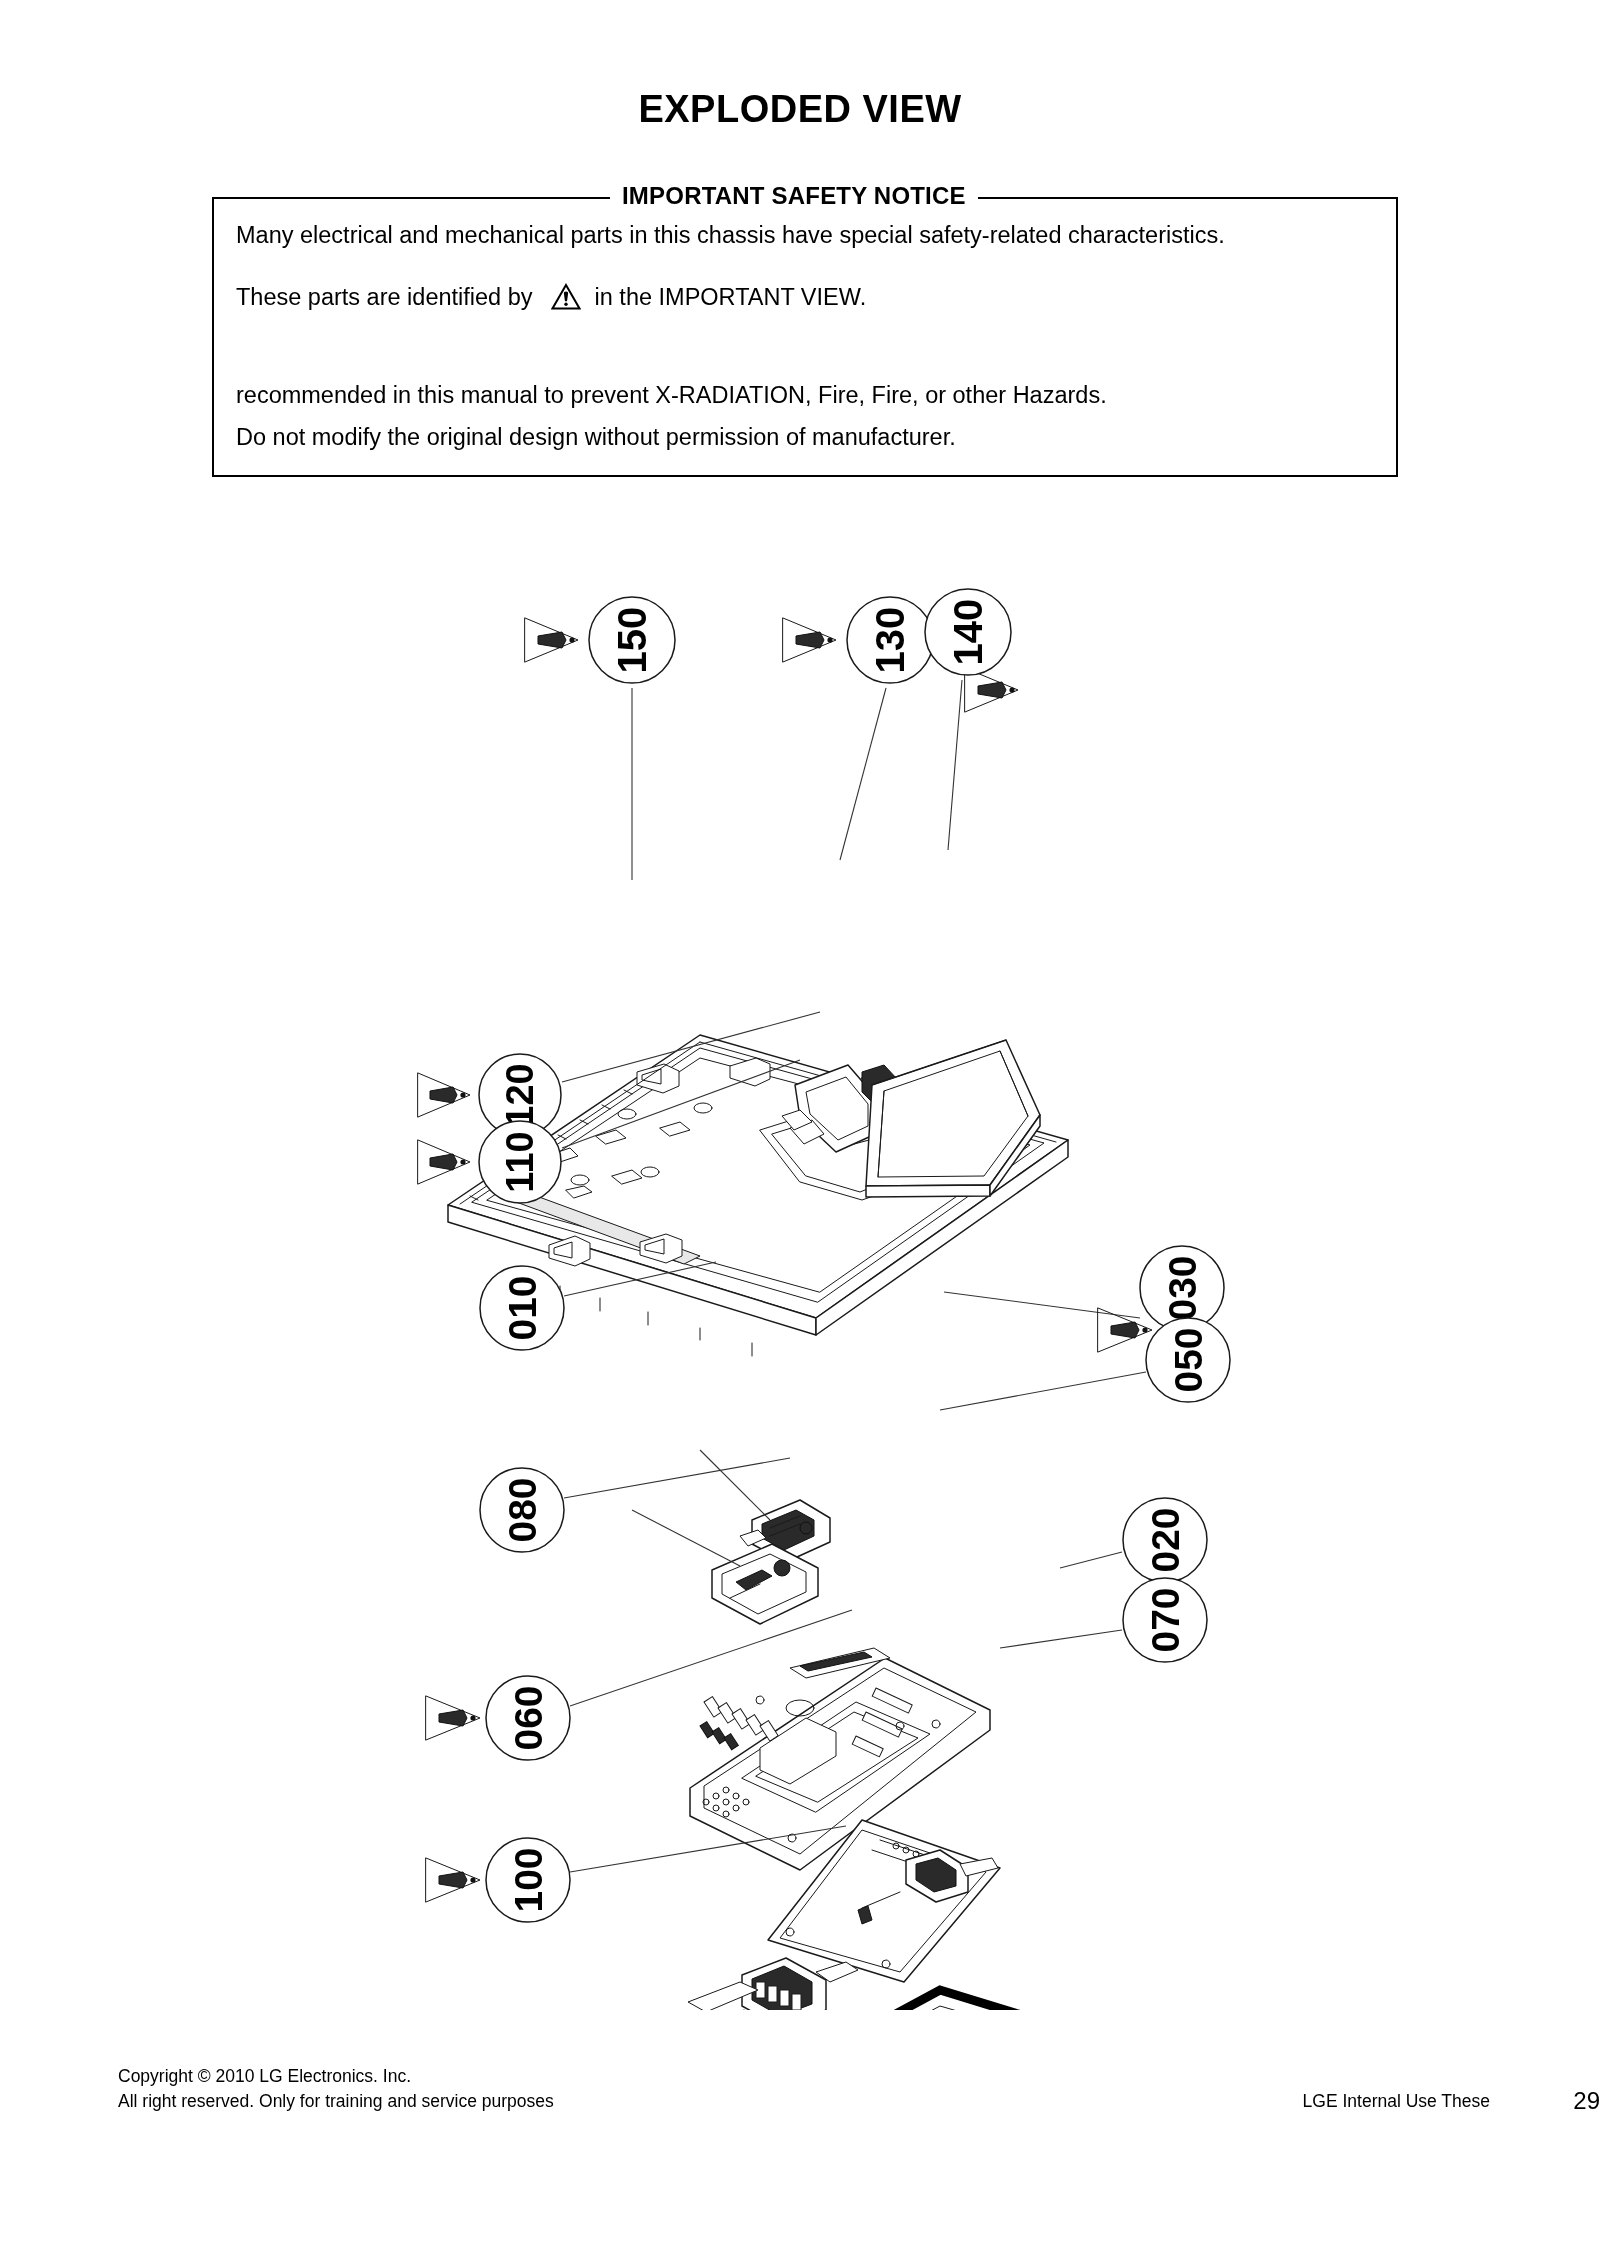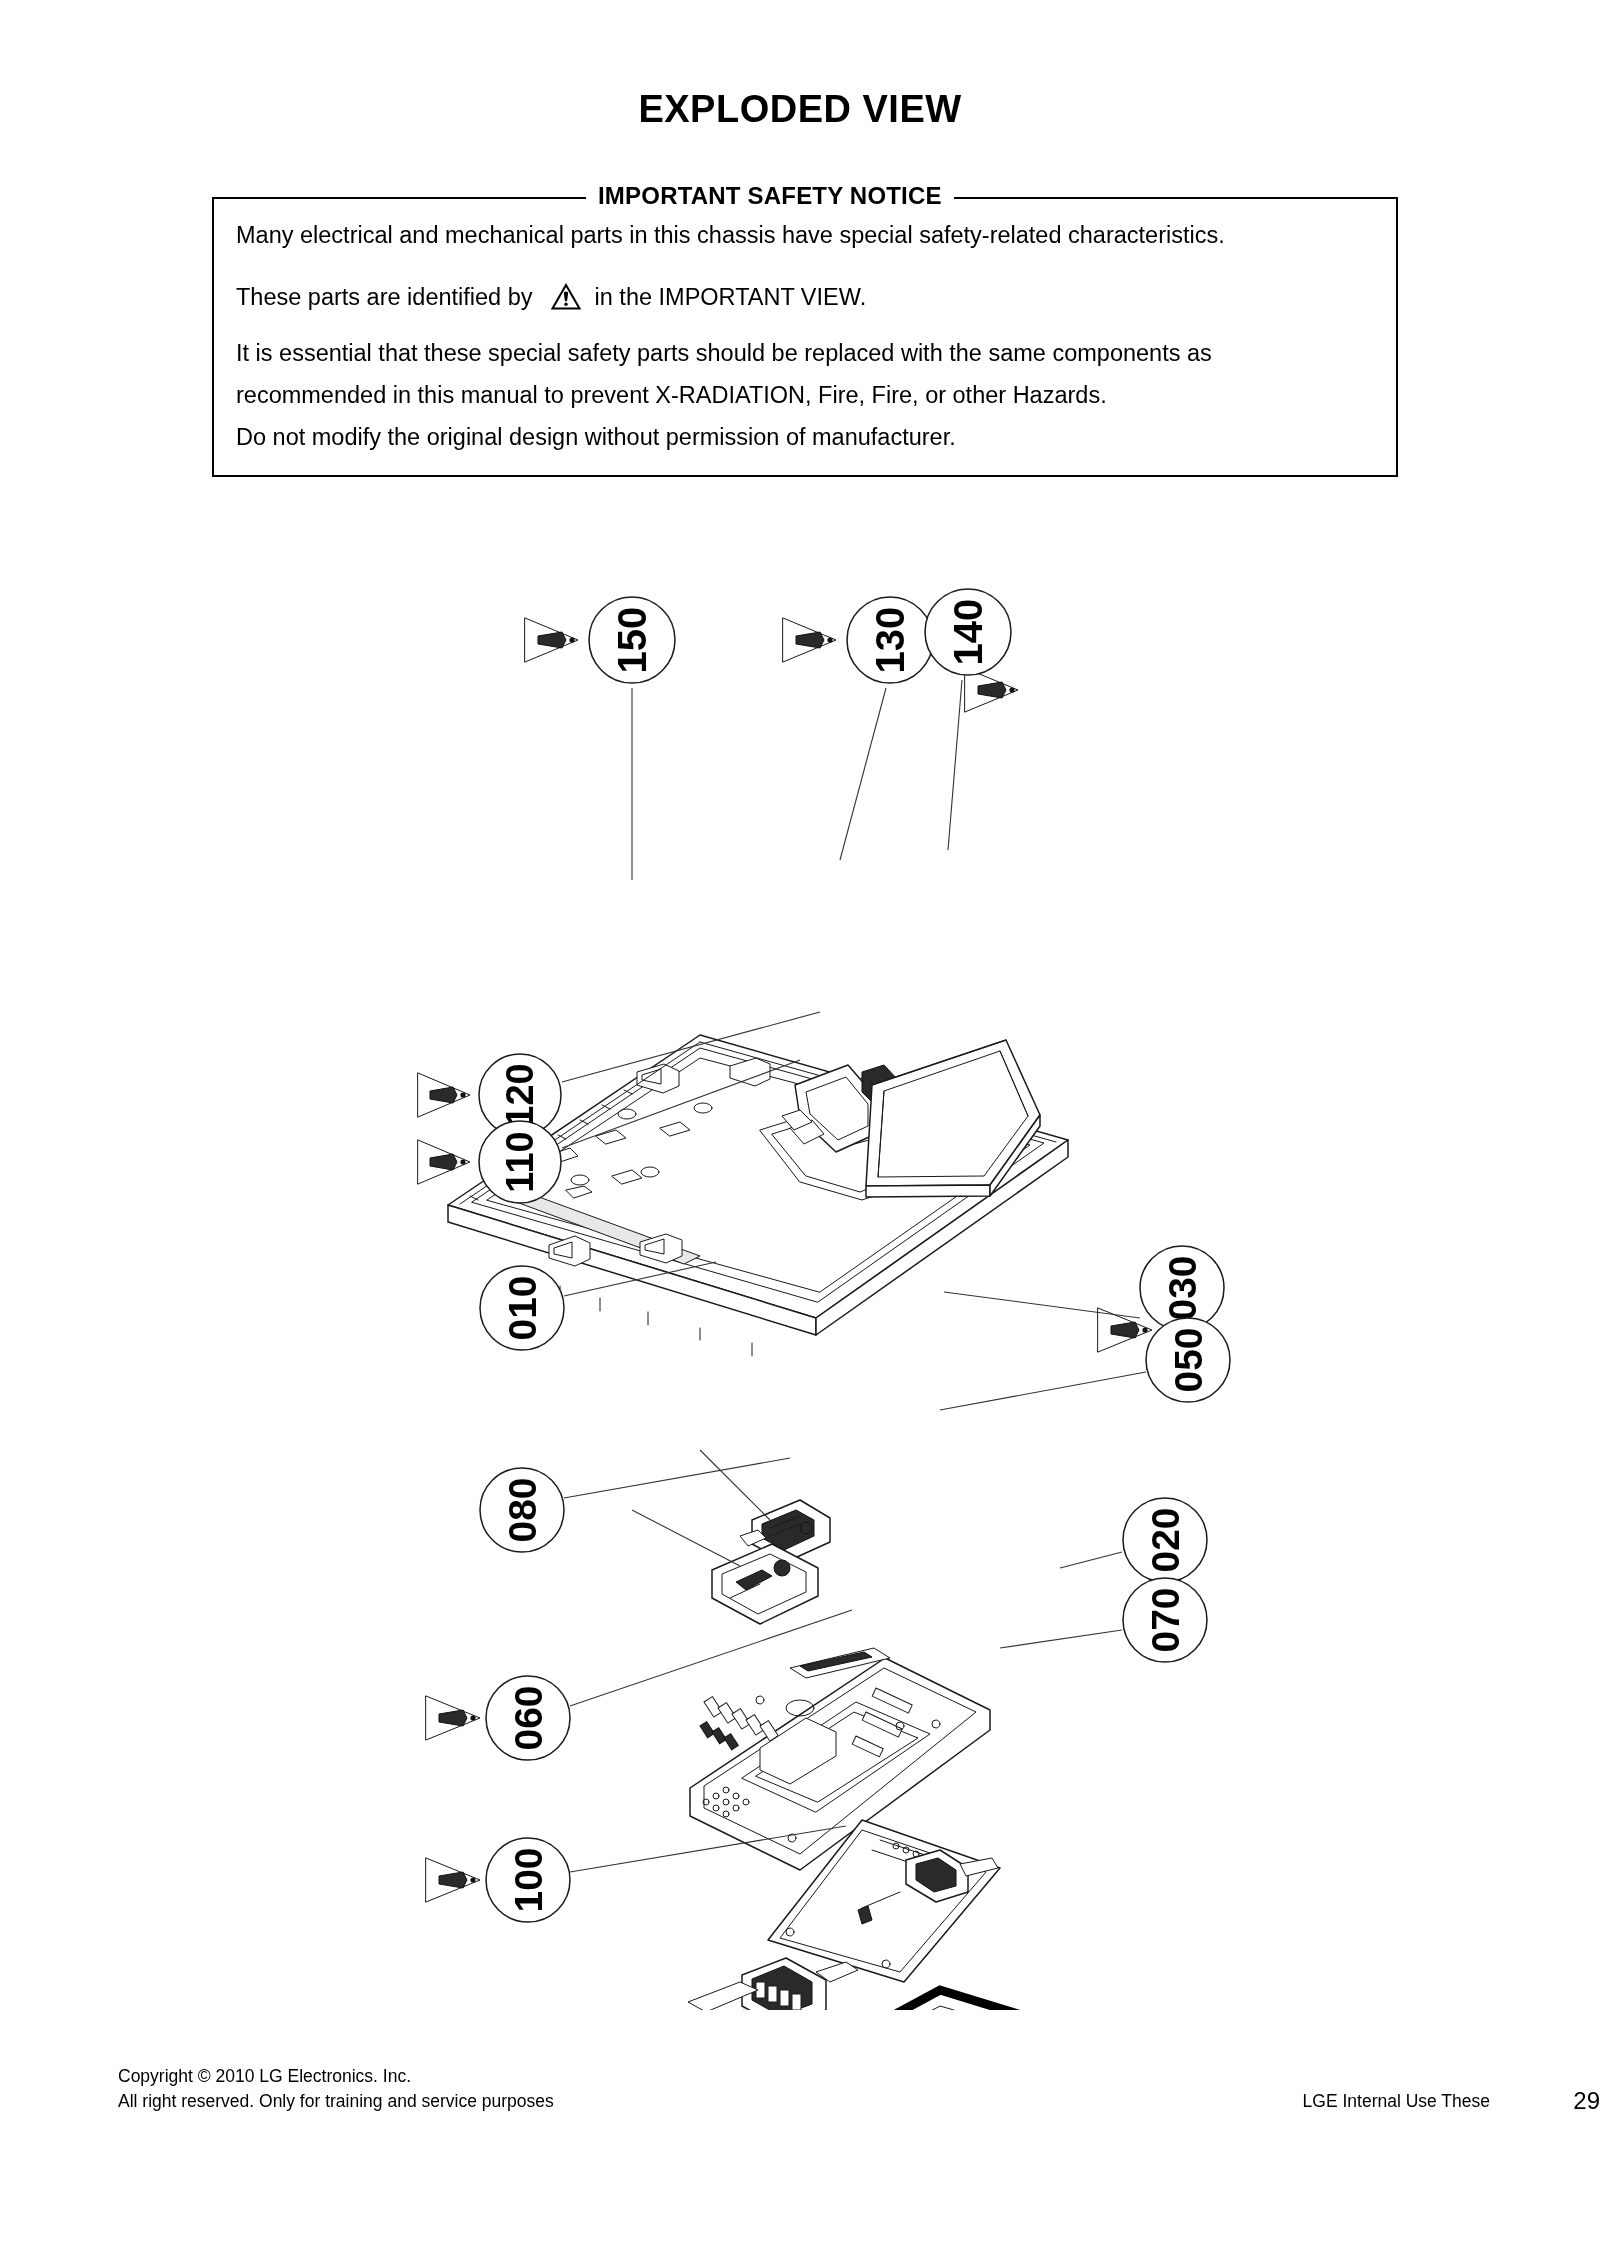--- a/index.html
+++ b/index.html
@@ -42,21 +42,21 @@
     position: absolute;
     left: 212px;
     top: 197px;
     width: 1186px;
     height: 280px;
     border: 2px solid #000;
     box-sizing: border-box;
   }
   #safety-legend {
     position: absolute;
-    left: 586px;
+    left: 610px;
     top: 182px;
     background: #ffffff;
     padding: 0 12px;
     font-size: 24px;
     font-weight: bold;
     letter-spacing: 0.2px;
     white-space: nowrap;
   }
   .notice-line {
     position: absolute;
@@ -142,21 +142,20 @@
       <span class="warn-inline">
         <svg width="30" height="27" viewBox="0 0 30 27">
           <path d="M15 2 L28.5 25.5 L1.5 25.5 Z" fill="none" stroke="#000" stroke-width="2"></path>
           <path d="M15 8.5 C16.5 8.5 17.3 9.4 17.1 10.6 L16.2 17.2 C16.1 18.0 15.6 18.4 15 18.4 C14.4 18.4 13.9 18.0 13.8 17.2 L12.9 10.6 C12.7 9.4 13.5 8.5 15 8.5 Z" fill="#000"></path>
           <circle cx="15" cy="21.3" r="1.7" fill="#000"></circle>
         </svg>
       </span>
       <span>in the IMPORTANT VIEW.</span>
     </div>
 
-    <div class="notice-line" id="notice-l3">It is essential that these special safety parts should be replaced with the same components as</div>
 
     <div class="notice-line" id="notice-l4">recommended in this manual to prevent X-RADIATION, Fire, Fire, or other Hazards.</div>
 
     <div class="notice-line" id="notice-l5">Do not modify the original design without permission of manufacturer.</div>
   </div>
 
   <div id="safety-legend">IMPORTANT SAFETY NOTICE</div>
 
   <div id="diagram">
     <svg width="1600" height="1490" viewBox="0 0 1600 1490">

